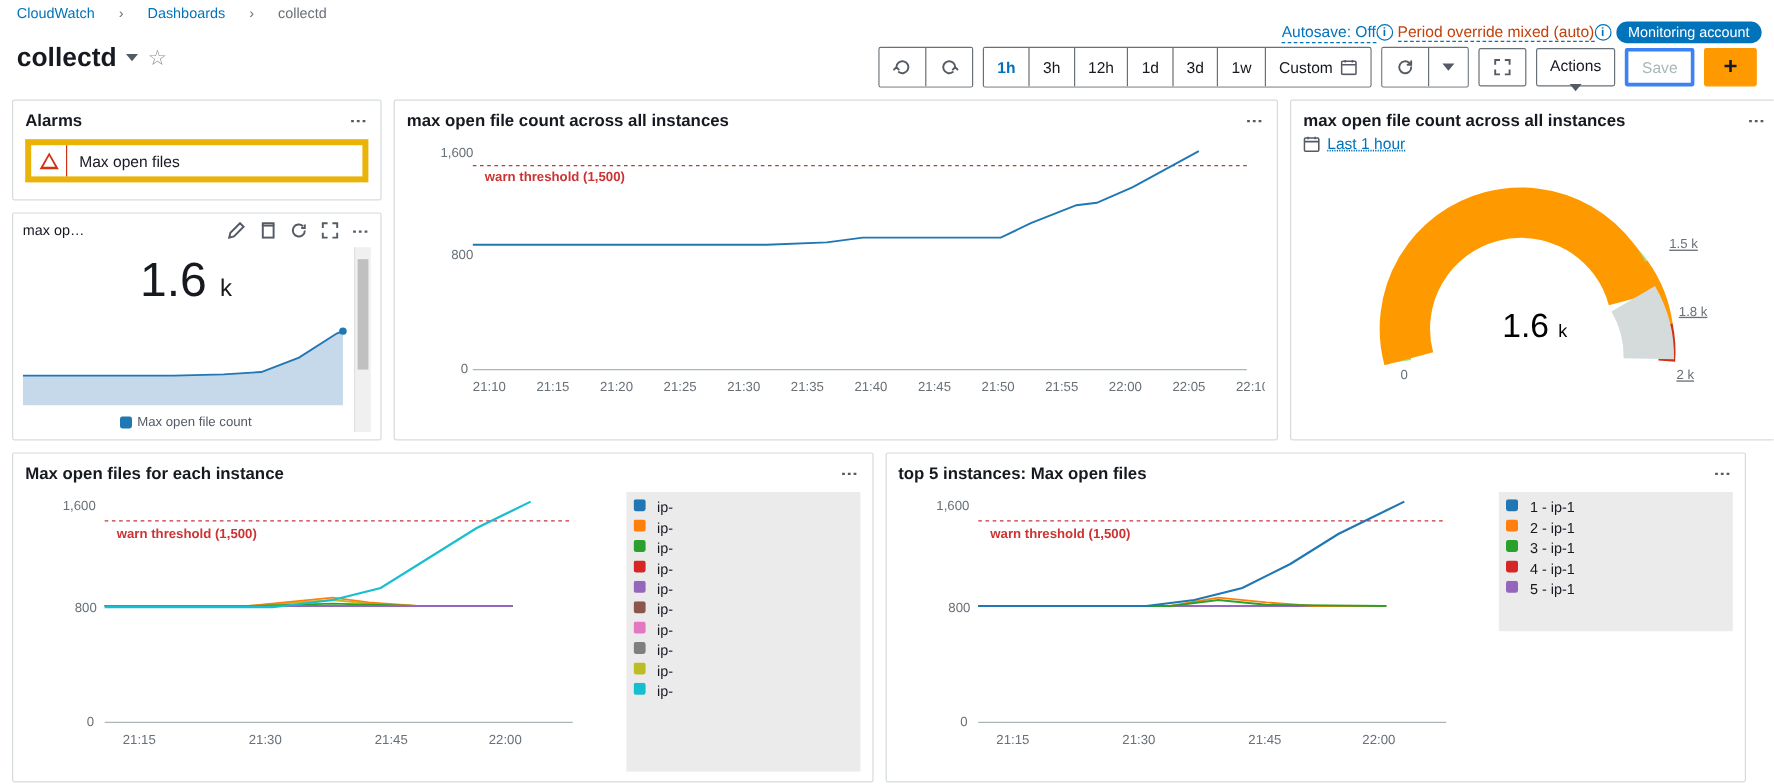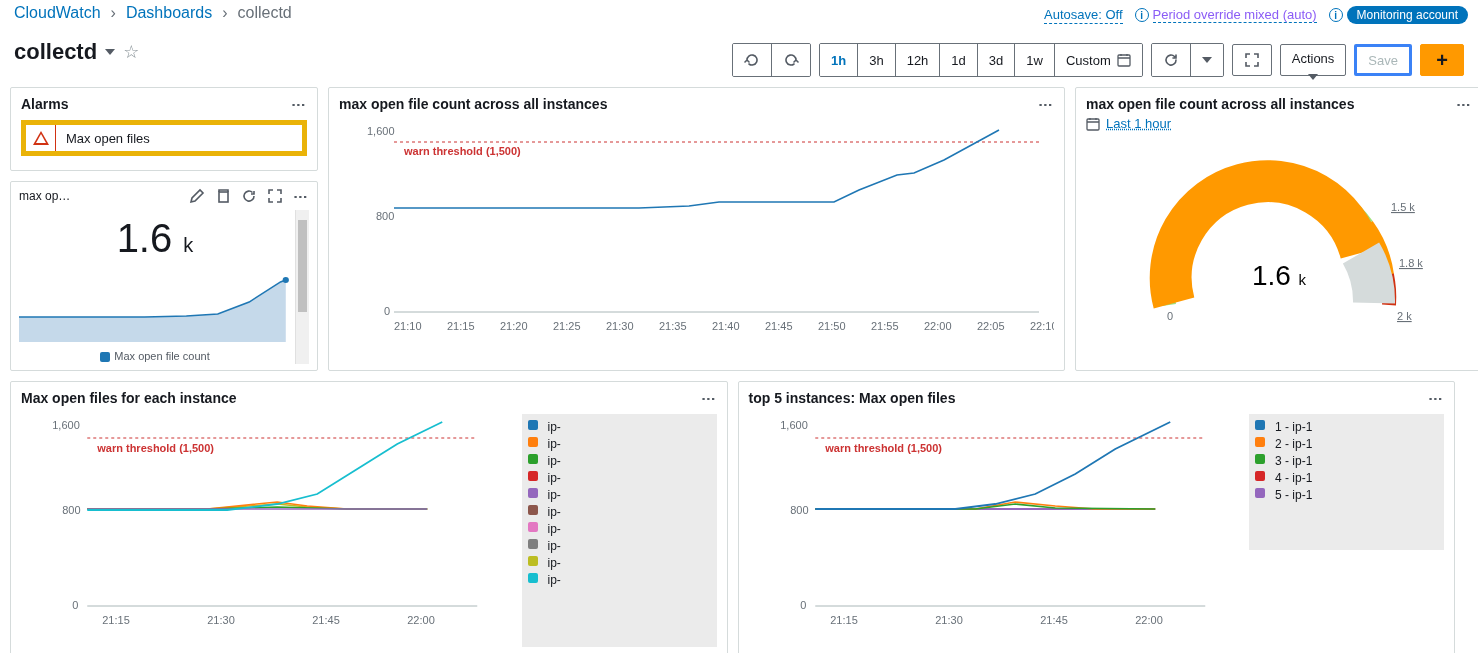--- a/index.html
+++ b/index.html
@@ -1,24 +1,24 @@
 <!DOCTYPE html>
 <html><head>
 <meta charset="utf-8">
 <style>
 * { box-sizing: border-box; margin: 0; padding: 0; }
 body { font-family: "Amazon Ember", "Helvetica Neue", Arial, sans-serif; font-size: 13px; color: #16191f; background: #fff; width: 1478px; }
 a { color: #0073bb; text-decoration: none; }
-.breadcrumb { display: flex; align-items: flex-start; gap: 10px; padding: 4px 14px; font-size: 16px; }
+.breadcrumb { display: flex; align-items: flex-start; gap: 20px; padding: 4px 14px; font-size: 12px; }
 .breadcrumb .sep { color: #687078; }
 .breadcrumb .current { color: #687078; }
-.topbar-right { position: absolute; right: 10px; top: 6px; display: flex; align-items: center; gap: 12px; font-size: 13px; }
+.topbar-right { position: absolute; right: 10px; top: 18px; display: flex; align-items: center; font-size: 13px; }
 .autosave { color: #0073bb; border-bottom: 1px dashed #0073bb; padding-bottom: 1px; }
 .info-icon { width: 14px; height: 14px; border: 1.5px solid #0073bb; border-radius: 50%; display: inline-flex; align-items: center; justify-content: center; color: #0073bb; font-size: 10px; font-weight: bold; }
-.periodoverride { color: #8b5cf6; border-bottom: 1px dashed #0073bb; }
+.periodoverride { color: #c2410c; border-bottom: 1px dashed #0073bb; }
 .monitor-pill { background: #0073bb; color: #fff; border-radius: 12px; padding: 2px 10px; font-size: 12px; font-weight: 400; }
 .header-row { display: flex; align-items: center; padding: 1px 14px 6px 14px; justify-content: space-between; position: relative; }
 .title-wrap { display: flex; align-items: center; gap: 8px; }
 .title { font-size: 22px; font-weight: 700; }
 .caret-down { width: 0; height: 0; border-left: 5px solid transparent; border-right: 5px solid transparent; border-top: 6px solid #545b64; }
 .star-icon { color: #879196; font-size: 18px; }
 .toolbar { display: flex; align-items: center; gap: 8px; margin-top: 16px; }
 .btn-group { display: flex; border: 1px solid #687078; border-radius: 2px; overflow: hidden; }
 .btn, .range-btn { background: #fff; border: none; padding: 6px 11px; font-size: 13px; color: #16191f; cursor: pointer; display: flex; align-items: center; gap: 4px; height: 32px; }
 .btn-group > * + * { border-left: 1px solid #687078; }
@@ -359,21 +359,21 @@
           <path d="M40 95 L200 95 L240 90 L280 94 L380 95" stroke="#2ca02c" fill="none" stroke-width="1.6"></path>
           <path d="M40 95 L180 95 L220 90 L260 80 L300 60 L340 35 L395 8" stroke="#1f77b4" fill="none" stroke-width="1.8"></path>
           <g class="axis-text">
             <text x="55" y="210">21:15</text>
               <text x="160" y="210">21:30</text>
             <text x="265" y="210">21:45</text>
               <text x="360" y="210">22:00</text>
           </g>
         </svg>
       </div>
-      <div class="legend-col" id="legend-top5" style="height:136px;">
+      <div class="legend-col" id="legend-top5" style="height:116px;">
           <div class="legend-row">
             <span class="swatch" style="background:#1f77b4;"></span>
             <span>1 - ip-1</span>
           </div>
           <div class="legend-row">
             <span class="swatch" style="background:#ff7f0e;"></span>
             <span>2 - ip-1</span>
           </div>
           <div class="legend-row">
             <span class="swatch" style="background:#2ca02c;"></span>

